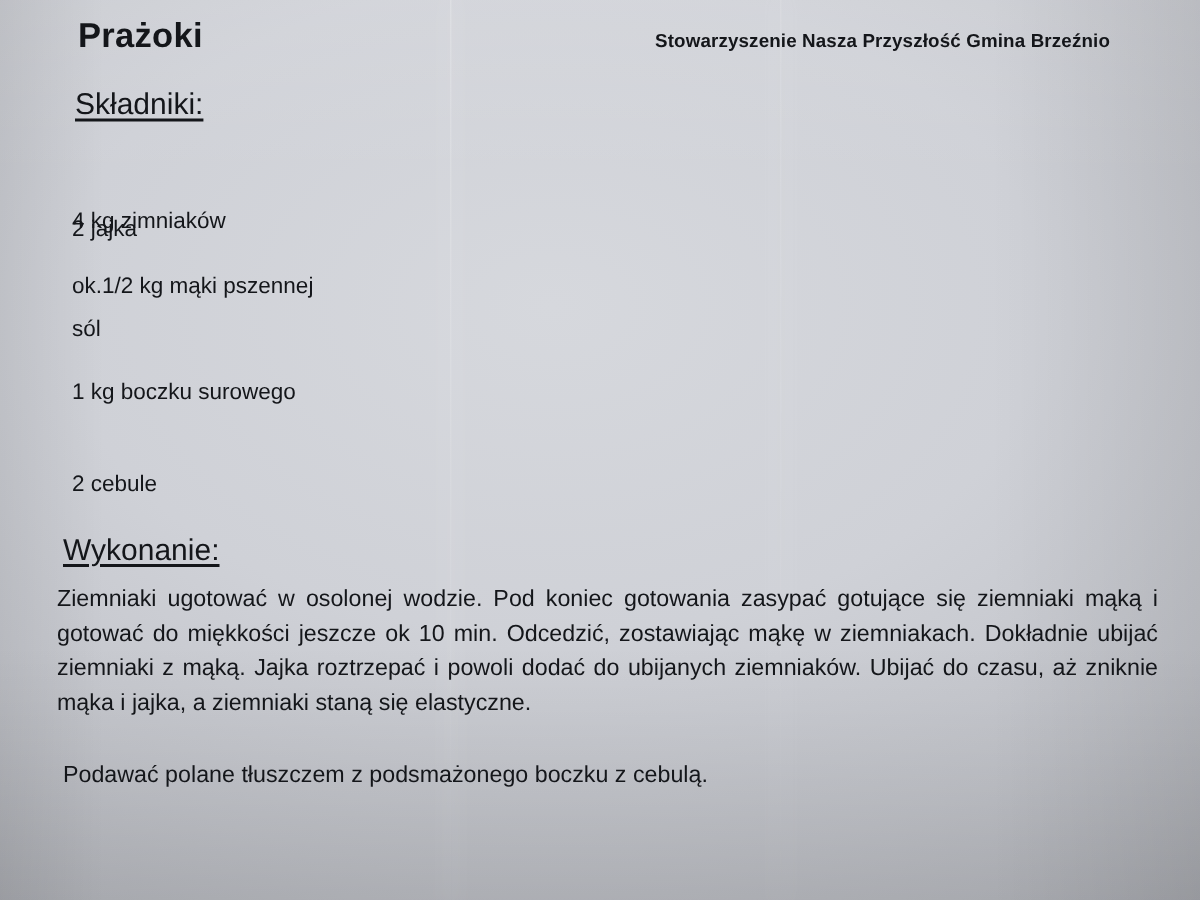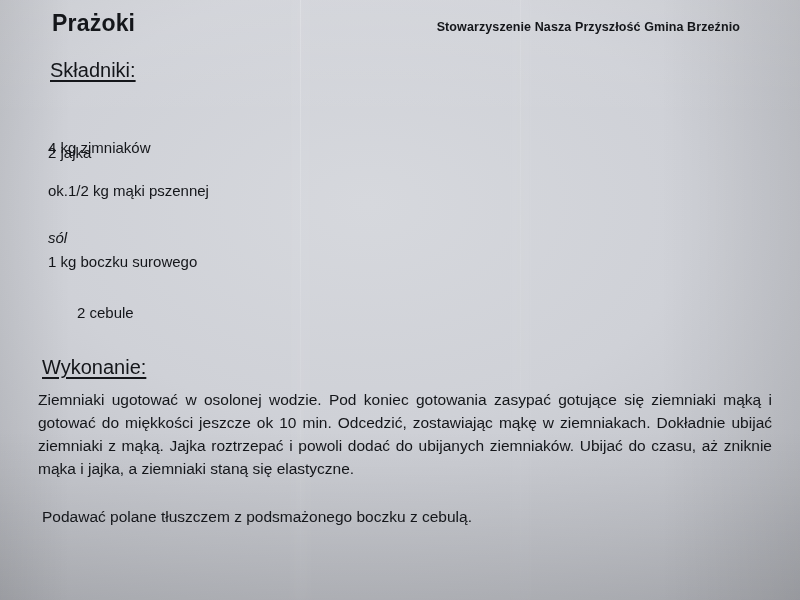--- a/index.html
+++ b/index.html
@@ -139,23 +139,23 @@
 
     <div class="title">Prażoki</div>
 
     <div class="org">Stowarzyszenie Nasza Przyszłość Gmina Brzeźnio</div>
 
     <div class="heading heading-ingredients">Składniki:</div>
 
     <div class="ing" style="top: 115px; margin-top: 24px;">4 kg zimniaków</div>
     <div class="ing" style="top: 144px;">2 jajka</div>
     <div class="ing" style="top: 182px;">ok.1/2 kg mąki pszennej</div>
-    <div class="ing" style="top: 229px; font-style: italic;">sól</div>
+    <div class="ing" style="top: 211px;">sól</div>
     <div class="ing" style="top: 253px;">1 kg boczku surowego</div>
-    <div class="ing" style="top: 304px; margin-left: 29px;">2 cebule</div>
+    <div class="ing" style="top: 314px;">2 cebule</div>
 
     <div class="heading heading-method">Wykonanie:</div>
 
     <div class="body-text para-main">Ziemniaki ugotować w osolonej wodzie. Pod koniec gotowania zasypać gotujące się ziemniaki mąką i gotować do miękkości jeszcze ok 10 min. Odcedzić, zostawiając mąkę w ziemniakach. Dokładnie ubijać ziemniaki z mąką. Jajka roztrzepać i powoli dodać do ubijanych ziemniaków. Ubijać do czasu, aż zniknie mąka i jajka, a ziemniaki staną się elastyczne.</div>
 
     <div class="para-serve">Podawać polane tłuszczem z podsmażonego boczku z cebulą.</div>
 
   </div>
 </div>
 

